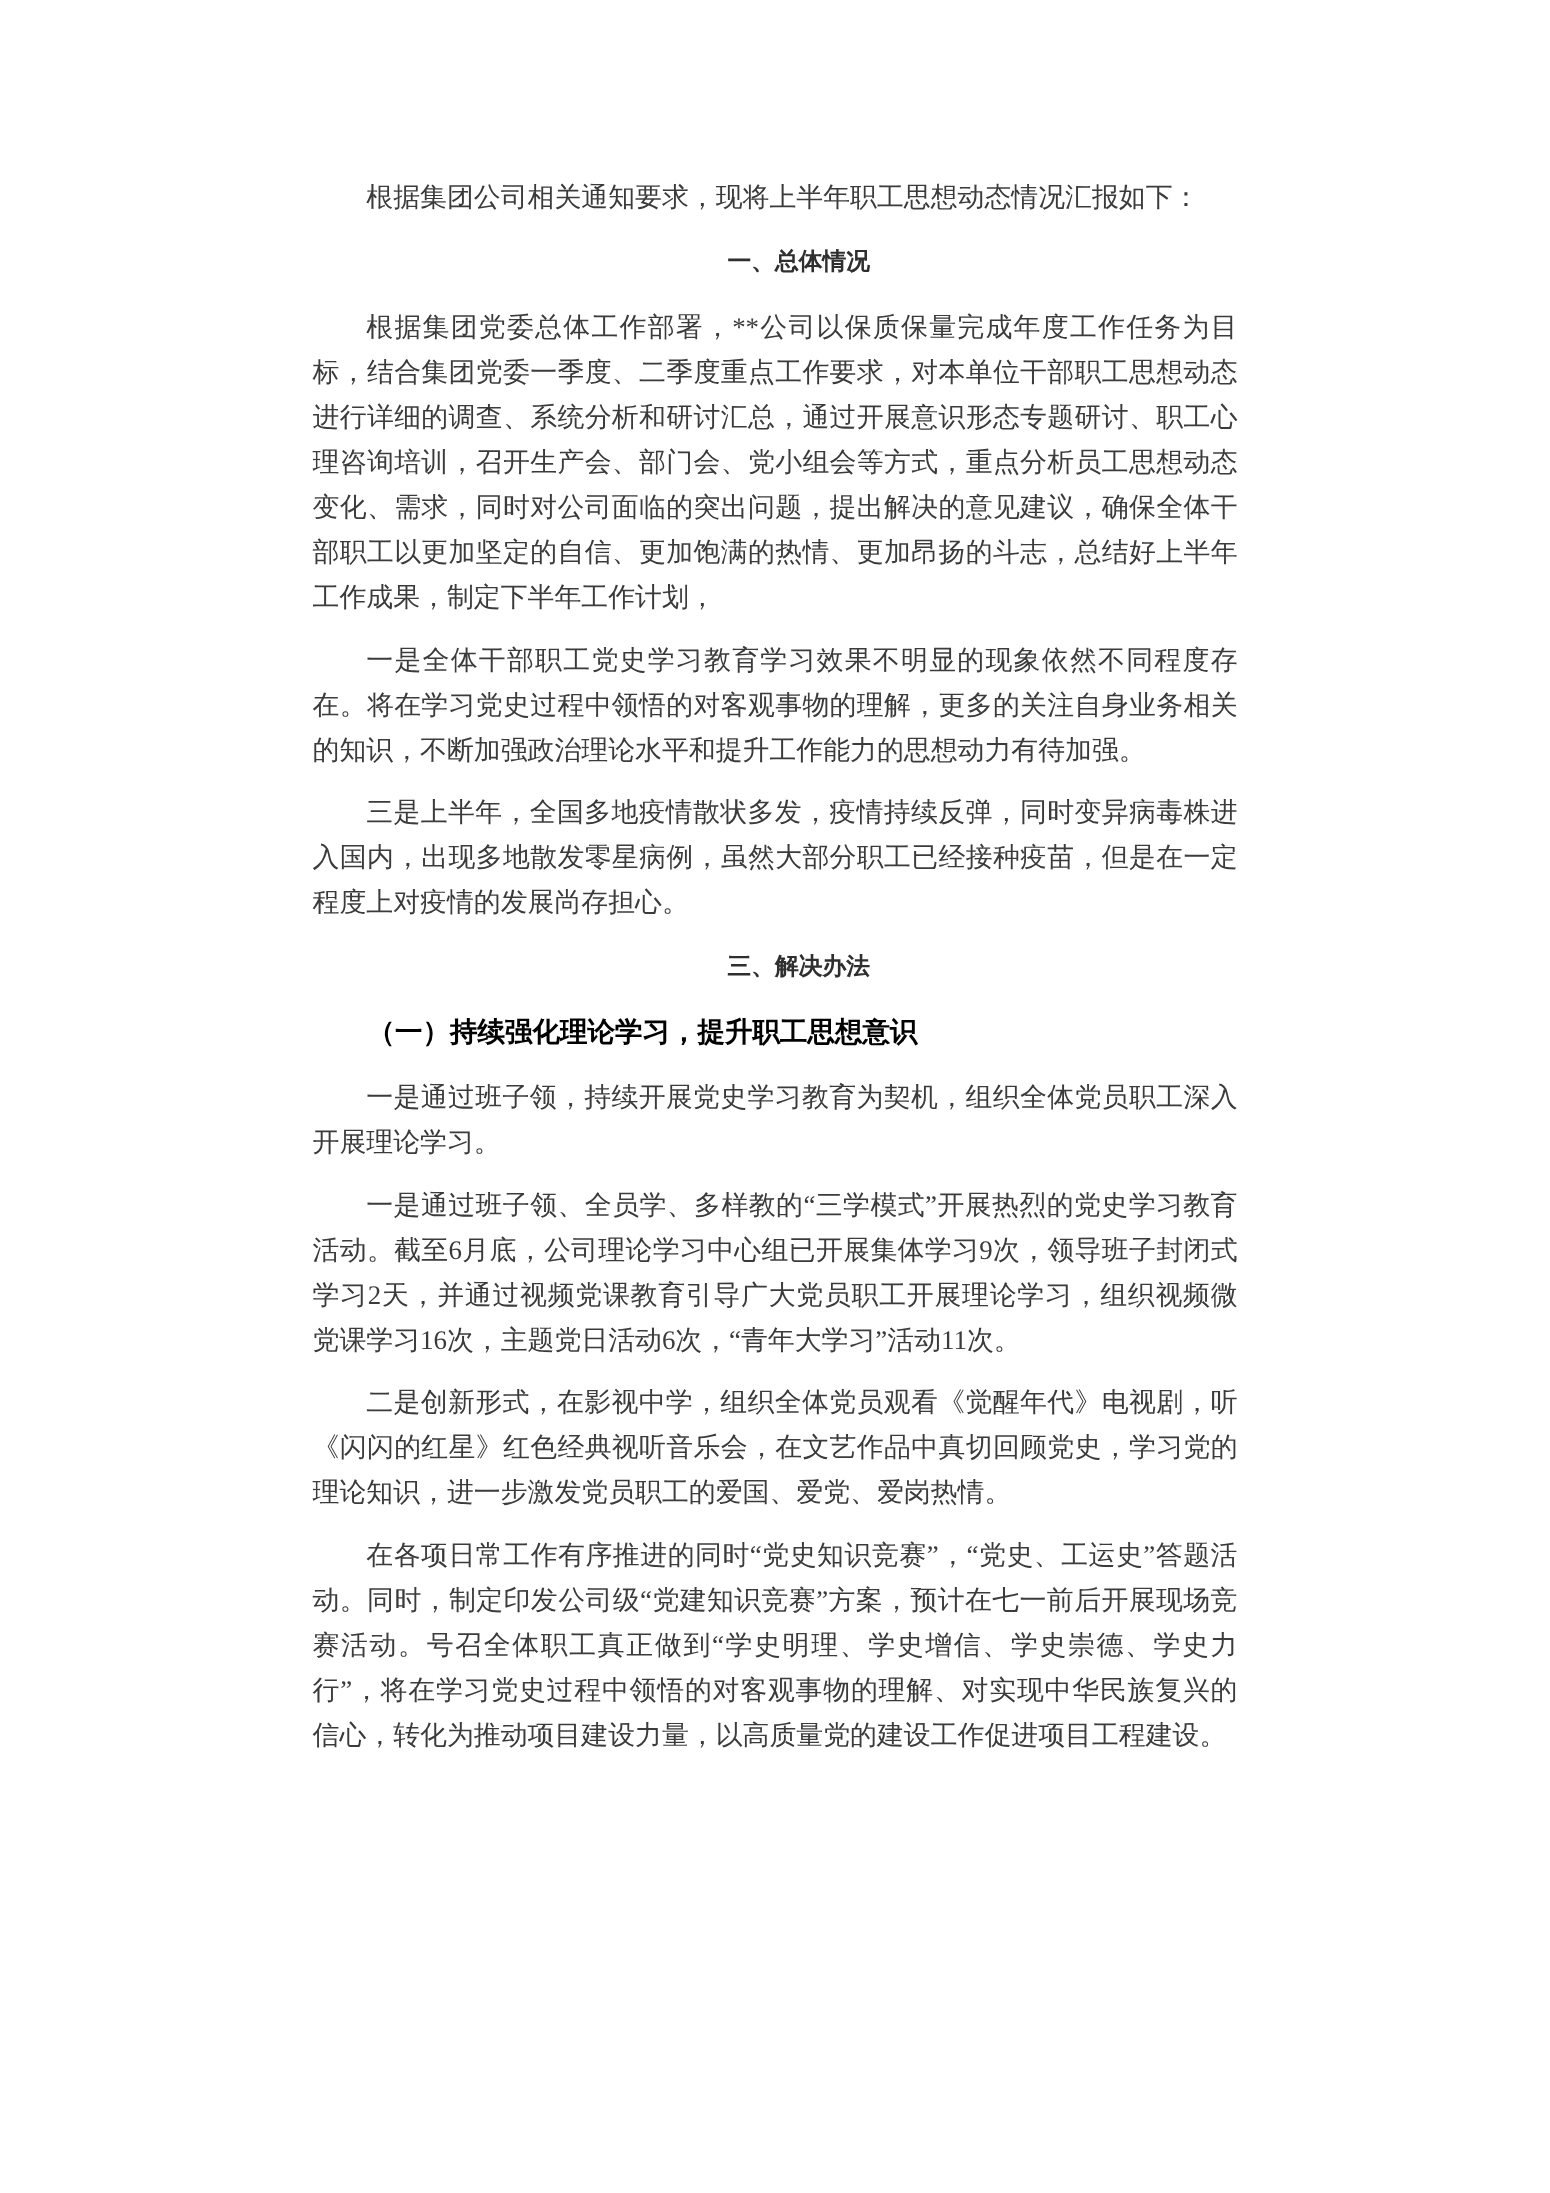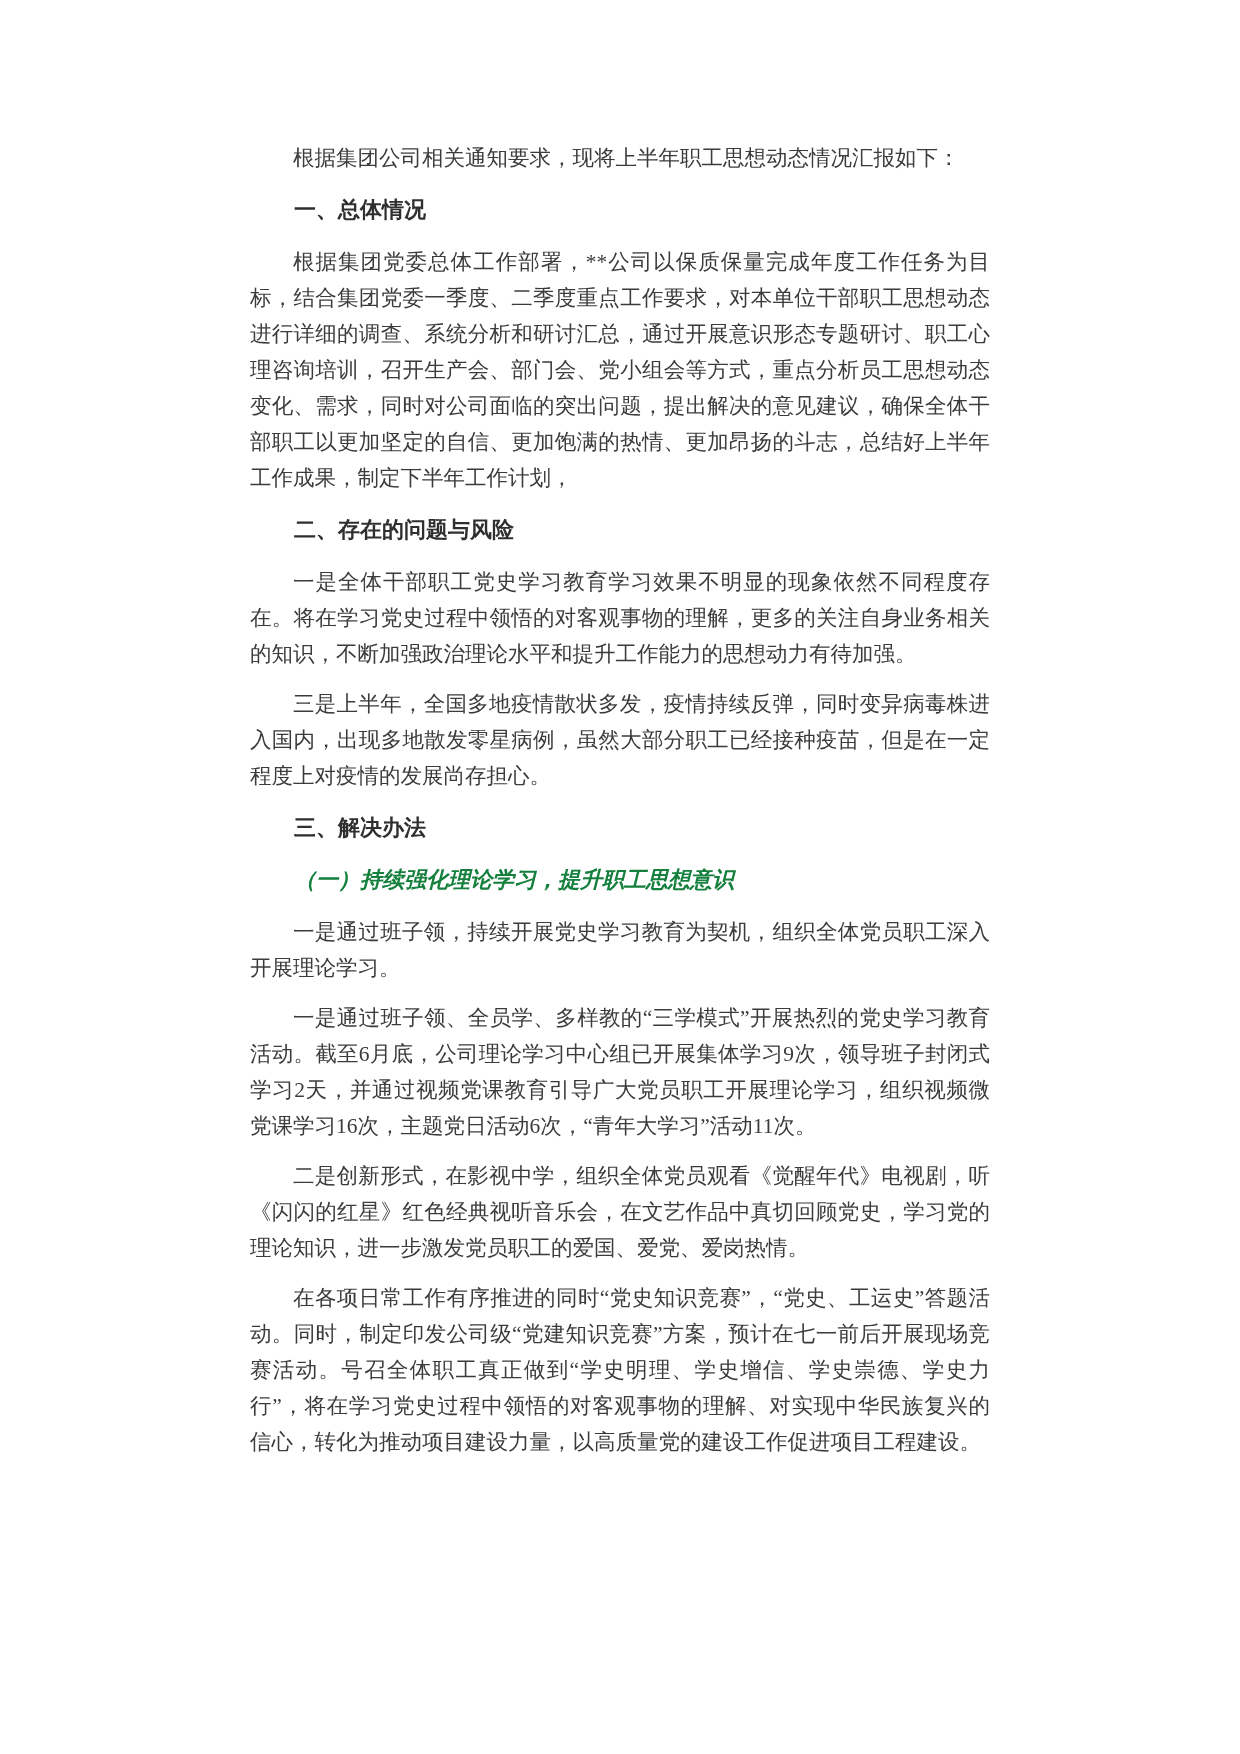--- a/index.html
+++ b/index.html
@@ -20,46 +20,45 @@
   .para {
     font-size: 21.5px;
     line-height: 36px;
     text-align: justify;
     text-indent: 2em;
     margin: 0 0 14px 0;
     word-break: break-all;
   }
   .h1 {
     font-family: "Liberation Sans", "DejaVu Sans", sans-serif;
-    font-size: 22px;
+    font-size: 19px;
     font-weight: 700;
     color: #2f2f2f;
     line-height: 36px;
     text-indent: 2em;
     margin: 16px 0 16px 0;
+    text-align: center;
   }
   .h2 {
     font-family: "Liberation Sans", "DejaVu Sans", sans-serif;
     font-size: 22px;
     font-weight: 700;
-    color: #15803d;
+    color: #000000;
     line-height: 36px;
     text-indent: 2em;
     margin: 14px 0 16px 0;
-    font-style: italic;
   }
 </style>
 </head>
 <body>
 
 <div class="page">
   <p class="para">根据集团公司相关通知要求，现将上半年职工思想动态情况汇报如下：</p>
   <p class="h1">一、总体情况</p>
   <p class="para">根据集团党委总体工作部署，**公司以保质保量完成年度工作任务为目标，结合集团党委一季度、二季度重点工作要求，对本单位干部职工思想动态进行详细的调查、系统分析和研讨汇总，通过开展意识形态专题研讨、职工心理咨询培训，召开生产会、部门会、党小组会等方式，重点分析员工思想动态变化、需求，同时对公司面临的突出问题，提出解决的意见建议，确保全体干部职工以更加坚定的自信、更加饱满的热情、更加昂扬的斗志，总结好上半年工作成果，制定下半年工作计划，</p>
-  <p class="h1">二、存在的问题与风险</p>
   <p class="para">一是全体干部职工党史学习教育学习效果不明显的现象依然不同程度存在。将在学习党史过程中领悟的对客观事物的理解，更多的关注自身业务相关的知识，不断加强政治理论水平和提升工作能力的思想动力有待加强。</p>
   <p class="para">三是上半年，全国多地疫情散状多发，疫情持续反弹，同时变异病毒株进入国内，出现多地散发零星病例，虽然大部分职工已经接种疫苗，但是在一定程度上对疫情的发展尚存担心。</p>
   <p class="h1">三、解决办法</p>
   <p class="h2">（一）持续强化理论学习，提升职工思想意识</p>
   <p class="para">一是通过班子领，持续开展党史学习教育为契机，组织全体党员职工深入开展理论学习。</p>
   <p class="para">一是通过班子领、全员学、多样教的“三学模式”开展热烈的党史学习教育活动。截至6月底，公司理论学习中心组已开展集体学习9次，领导班子封闭式学习2天，并通过视频党课教育引导广大党员职工开展理论学习，组织视频微党课学习16次，主题党日活动6次，“青年大学习”活动11次。</p>
   <p class="para">二是创新形式，在影视中学，组织全体党员观看《觉醒年代》电视剧，听《闪闪的红星》红色经典视听音乐会，在文艺作品中真切回顾党史，学习党的理论知识，进一步激发党员职工的爱国、爱党、爱岗热情。</p>
   <p class="para">在各项日常工作有序推进的同时“党史知识竞赛”，“党史、工运史”答题活动。同时，制定印发公司级“党建知识竞赛”方案，预计在七一前后开展现场竞赛活动。号召全体职工真正做到“学史明理、学史增信、学史崇德、学史力行”，将在学习党史过程中领悟的对客观事物的理解、对实现中华民族复兴的信心，转化为推动项目建设力量，以高质量党的建设工作促进项目工程建设。</p>
 </div>
 

